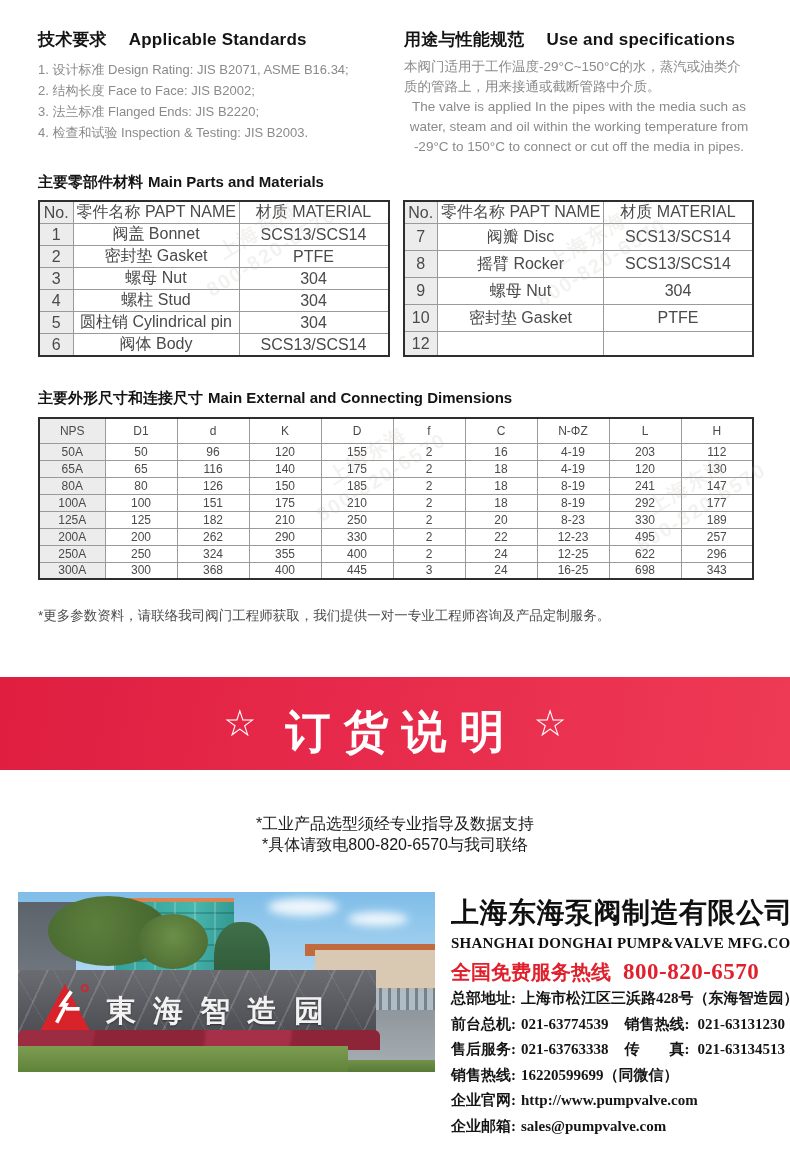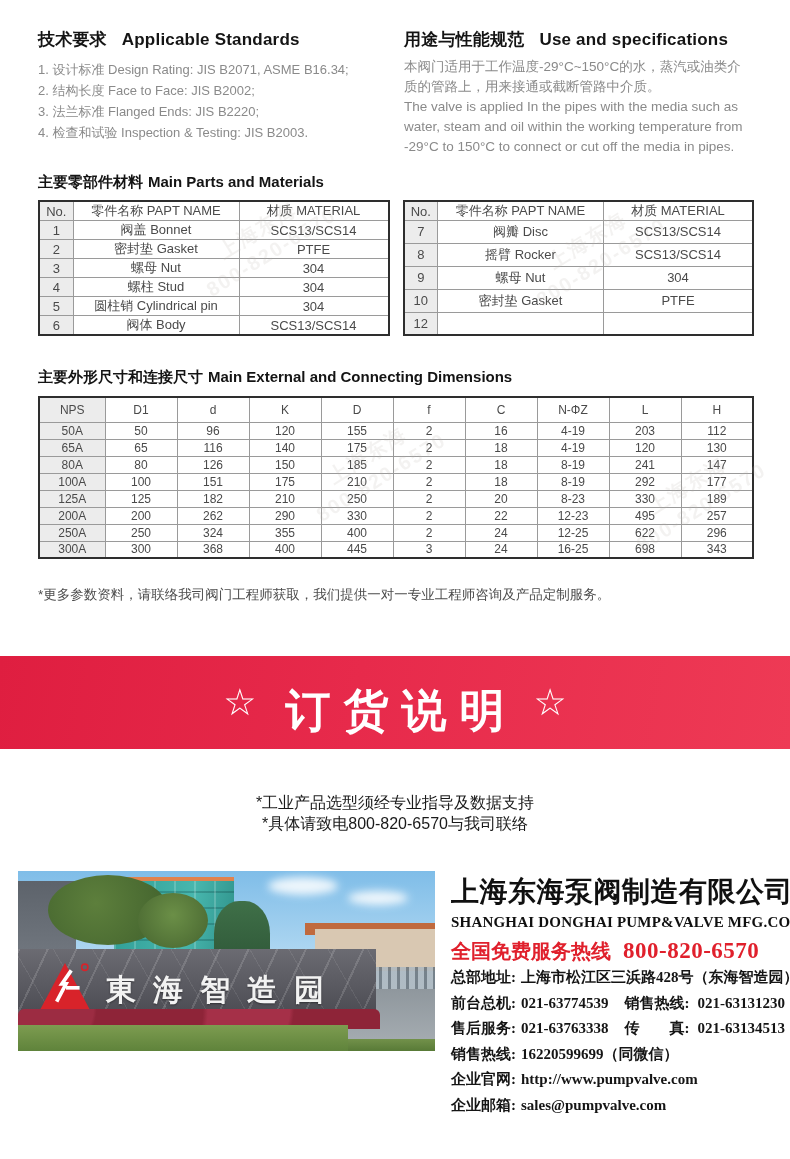--- a/index.html
+++ b/index.html
@@ -5,37 +5,37 @@
   * { margin:0; padding:0; box-sizing:border-box; }
   html,body { background:#fff; }
   body { font-family:"Liberation Sans", sans-serif; color:#1a1a1a; }
   .page { position:relative; width:790px; height:1159px; margin:0 auto; background:#fff; overflow:hidden; }
 
   
   .top-row { display:flex; gap:14px; padding:28px 36px 0 38px; }
   .top-col-left { width:352px; flex:0 0 auto; }
   .top-col-right { flex:1; }
   .sec-title-lg { font-size:17px; font-weight:700; color:#141414; letter-spacing:0.2px; }
-  .sec-title-lg .en { margin-left:15px;text-align:center; }
+  .sec-title-lg .en { margin-left:22px;text-align:center; }
   .std-list { list-style:none; margin-top:8px; }
   .std-list li { font-size:13px; color:#8a8a8a; line-height:21px; }
   .use-text-zh, .use-text-en { font-size:13.5px; color:#8a8a8a; line-height:20px; margin-top:6px; }
-  .use-text-en { margin-top:0; }
+  .use-text-en { margin-top:0;text-align:center; }
 
   
   .sec-title { font-size:15px; font-weight:700; color:#141414; padding:0 38px; }
   .sec-title .en { margin-left:5px; }
   .parts-title { margin-top:16px; }
   .dims-title { margin-top:32px; }
 
   
   table { border-collapse:collapse; table-layout:fixed; background:#fff; }
   .parts-wrap { display:flex; gap:13px; padding:8px 36px 0 38px; }
   .parts-table { width:352px; border:2px solid #2e2e2e; }
-  .parts-table th, .parts-table td { border:1px solid #9a9a9a; font-size:13px; color:#4a4a4a; text-align:center; height:19px; padding:0 3px; font-weight:400; overflow:hidden; white-space:nowrap; }
+  .parts-table th, .parts-table td { border:1px solid #9a9a9a; font-size:16px; color:#4a4a4a; text-align:center; height:19px; padding:0 3px; font-weight:400; overflow:hidden; white-space:nowrap; }
   .parts-table col.c-no { width:34px; }
   .parts-table col.c-name { width:166px; }
   .parts-table td:first-child, .parts-table th:first-child { background:#ececec; }
   .dims-wrap { padding:9px 36px 0 38px; }
   .dims-table { width:716px; border:2px solid #2e2e2e; }
   .dims-table th, .dims-table td { border:1px solid #9a9a9a; font-size:12px; color:#4a4a4a; text-align:center; font-weight:400; overflow:hidden; white-space:nowrap; }
   .dims-table th { height:25px; }
   .dims-table td { height:17px; }
   .dims-table col.c-nps { width:66px; }
   .dims-table td:first-child, .dims-table th:first-child { background:#ececec; }

